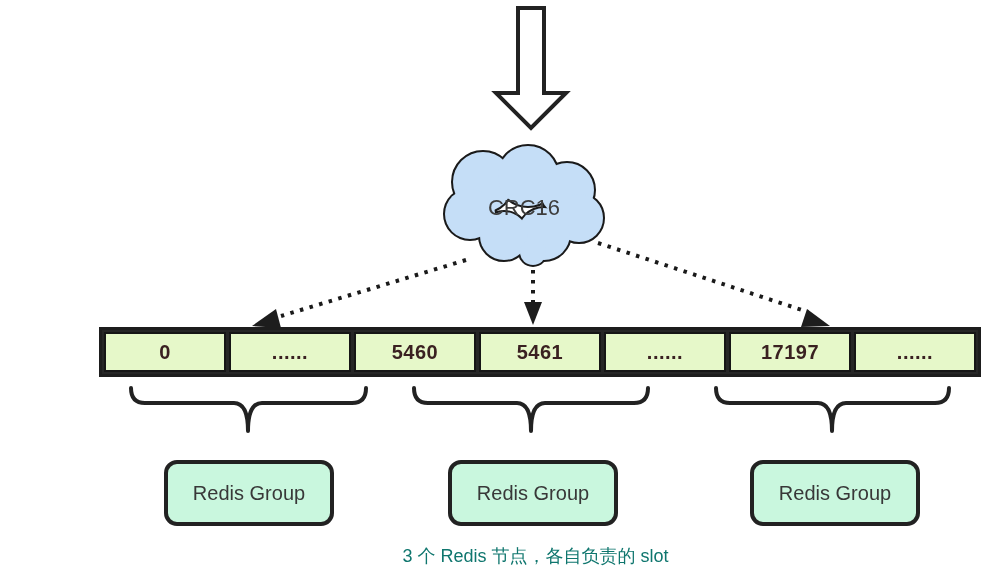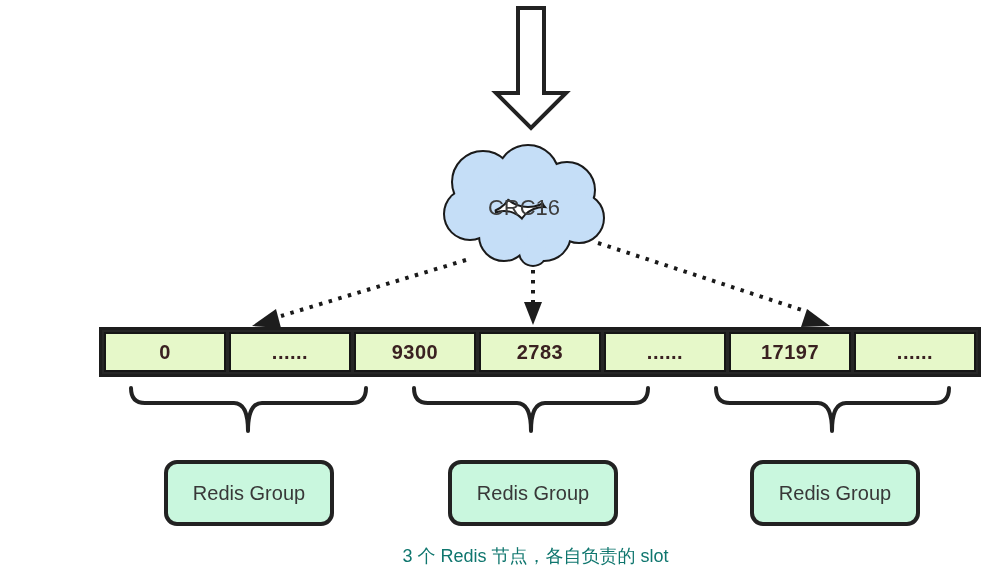--- a/index.html
+++ b/index.html
@@ -114,22 +114,22 @@
     <g stroke="#222222" stroke-width="4" fill="none" stroke-linecap="round" stroke-linejoin="round">
       <path d="M 95 388 Q 95 403 109 403 L 198 403 Q 212 403 212 431 Q 212 403 226 403 L 316 403 Q 330 403 330 388"></path>
       <path d="M 378 388 Q 378 403 392 403 L 481 403 Q 495 403 495 431 Q 495 403 509 403 L 598 403 Q 612 403 612 388"></path>
       <path d="M 680 388 Q 680 403 694 403 L 782 403 Q 796 403 796 431 Q 796 403 810 403 L 899 403 Q 913 403 913 388"></path>
     </g>
   </svg>
 
   <div class="slot-bar">
     <div class="slot-cell">0</div>
     <div class="slot-cell">......</div>
-    <div class="slot-cell">9300</div>
-    <div class="slot-cell">2783</div>
+    <div class="slot-cell">5460</div>
+    <div class="slot-cell">5461</div>
     <div class="slot-cell">......</div>
     <div class="slot-cell">17197</div>
     <div class="slot-cell">......</div>
   </div>
 
   <div class="group-box g1">Redis Group</div>
   <div class="group-box g2">Redis Group</div>
   <div class="group-box g3">Redis Group</div>
 
   <div class="caption">3 个 Redis 节点，各自负责的 slot</div>

